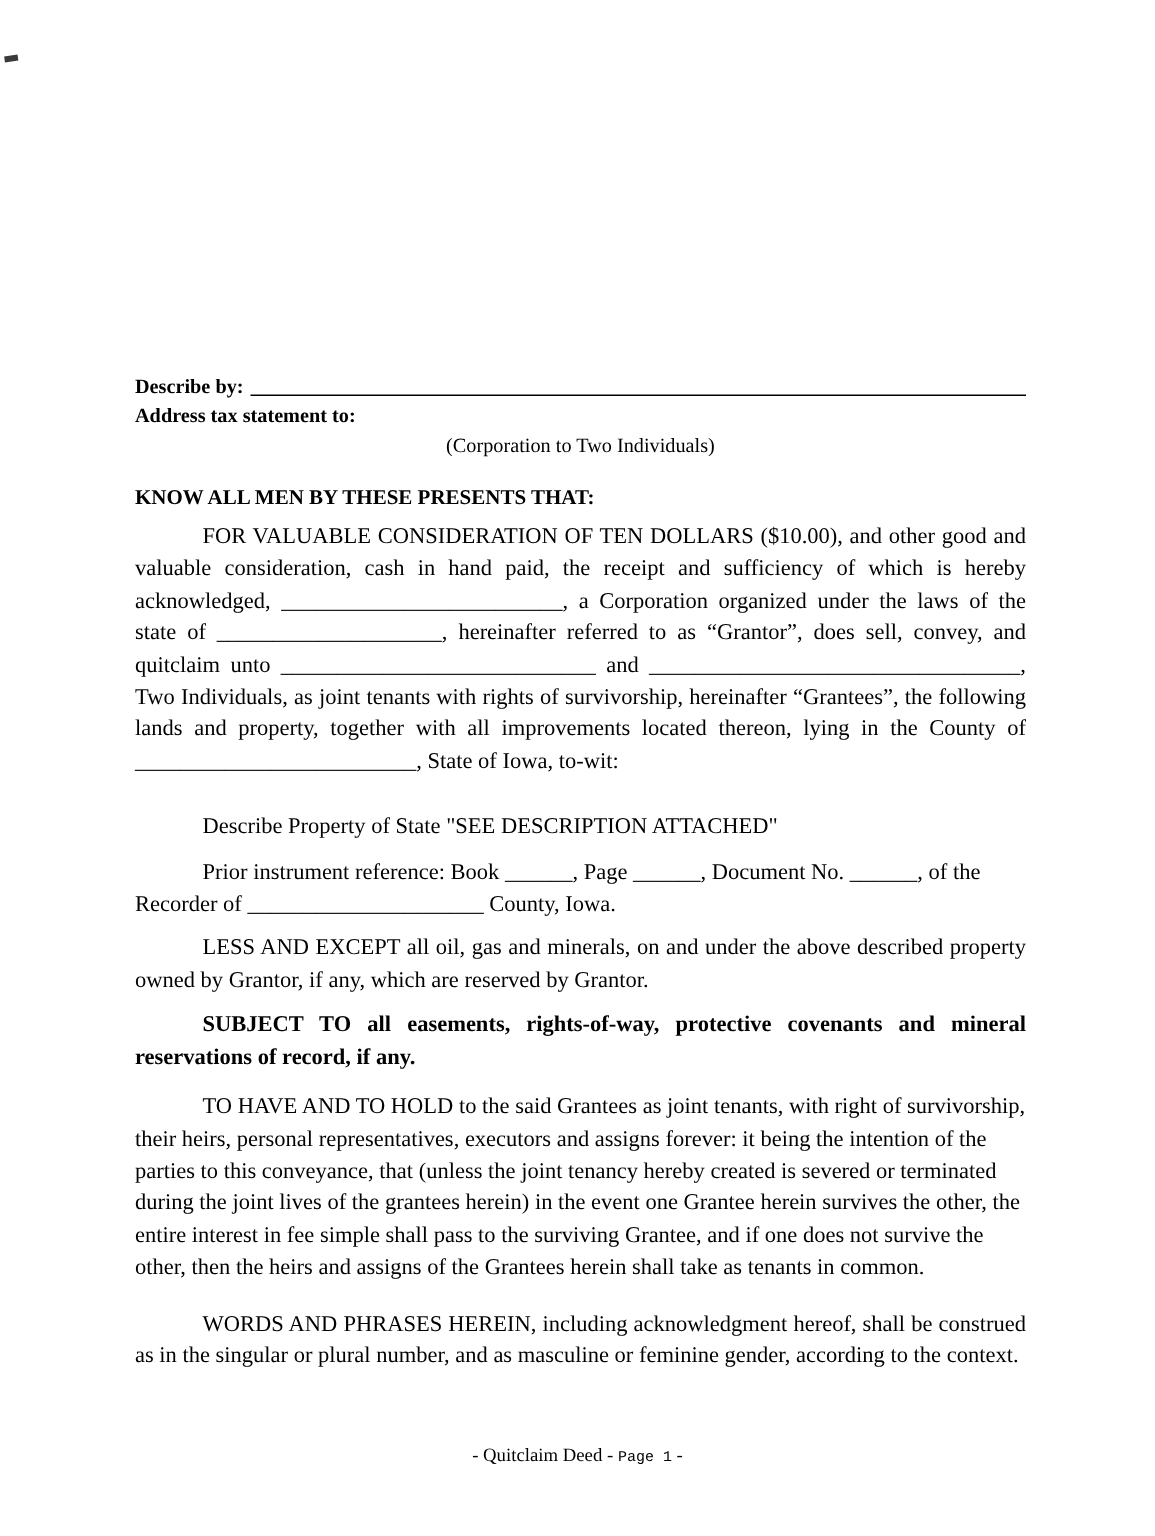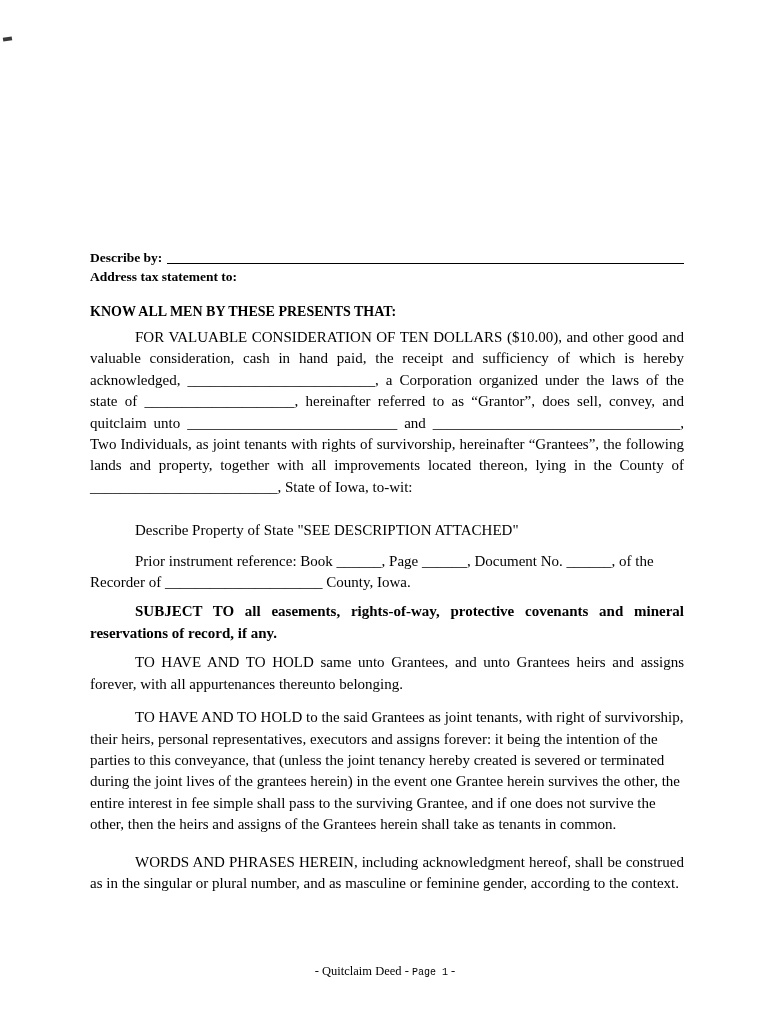--- a/index.html
+++ b/index.html
@@ -60,33 +60,34 @@
 <div class="page">
 
   <div class="hdr-row">
     <span class="b hdr-label">Describe by:</span>
     <span class="fill-line"></span>
   </div>
 
   <div class="b hdr-label">Address tax statement to:</div>
 
 
+  <div class="subtitle center">(Corporation to Two Individuals)</div>
 
   <div class="opening b">KNOW ALL MEN BY THESE PRESENTS THAT:</div>
 
   <p class="para j p1">FOR VALUABLE CONSIDERATION OF TEN DOLLARS ($10.00), and other good and valuable consideration, cash in hand paid, the receipt and sufficiency of which is hereby acknowledged, _________________________, a Corporation organized under the laws of the state of ____________________, hereinafter referred to as “Grantor”, does sell, convey, and quitclaim unto ____________________________ and _________________________________, Two Individuals, as joint tenants with rights of survivorship, hereinafter “Grantees”, the following lands and property, together with all improvements located thereon, lying in the County of _________________________, State of Iowa, to-wit:</p>
 
   <p class="para p2">Describe Property of State "SEE DESCRIPTION ATTACHED"</p>
 
   <p class="para p3">Prior instrument reference: Book ______, Page ______, Document No. ______, of the Recorder of _____________________ County, Iowa.</p>
 
+  <p class="para j p4">LESS AND EXCEPT all oil, gas and minerals, on and under the above described property owned by Grantor, if any, which are reserved by Grantor.</p>
 
   <p class="para j p5">SUBJECT TO all easements, rights-of-way, protective covenants and mineral reservations of record, if any.</p>
 
-  <p class="para j p6">TO HAVE AND TO HOLD same unto Grantees, and unto Grantees heirs and assigns forever, with all appurtenances thereunto belonging.</p>
 
   <p class="para p7">TO HAVE AND TO HOLD to the said Grantees as joint tenants, with right of survivorship, their heirs, personal representatives, executors and assigns forever: it being the intention of the parties to this conveyance, that (unless the joint tenancy hereby created is severed or terminated during the joint lives of the grantees herein) in the event one Grantee herein survives the other, the entire interest in fee simple shall pass to the surviving Grantee, and if one does not survive the other, then the heirs and assigns of the Grantees herein shall take as tenants in common.</p>
 
   <p class="para j p8">WORDS AND PHRASES HEREIN, including acknowledgment hereof, shall be construed as in the singular or plural number, and as masculine or feminine gender, according to the context.</p>
 
 </div>
 
 <div class="footer">
   <span>- Quitclaim Deed -</span>
   <span class="sans">Page 1</span>

